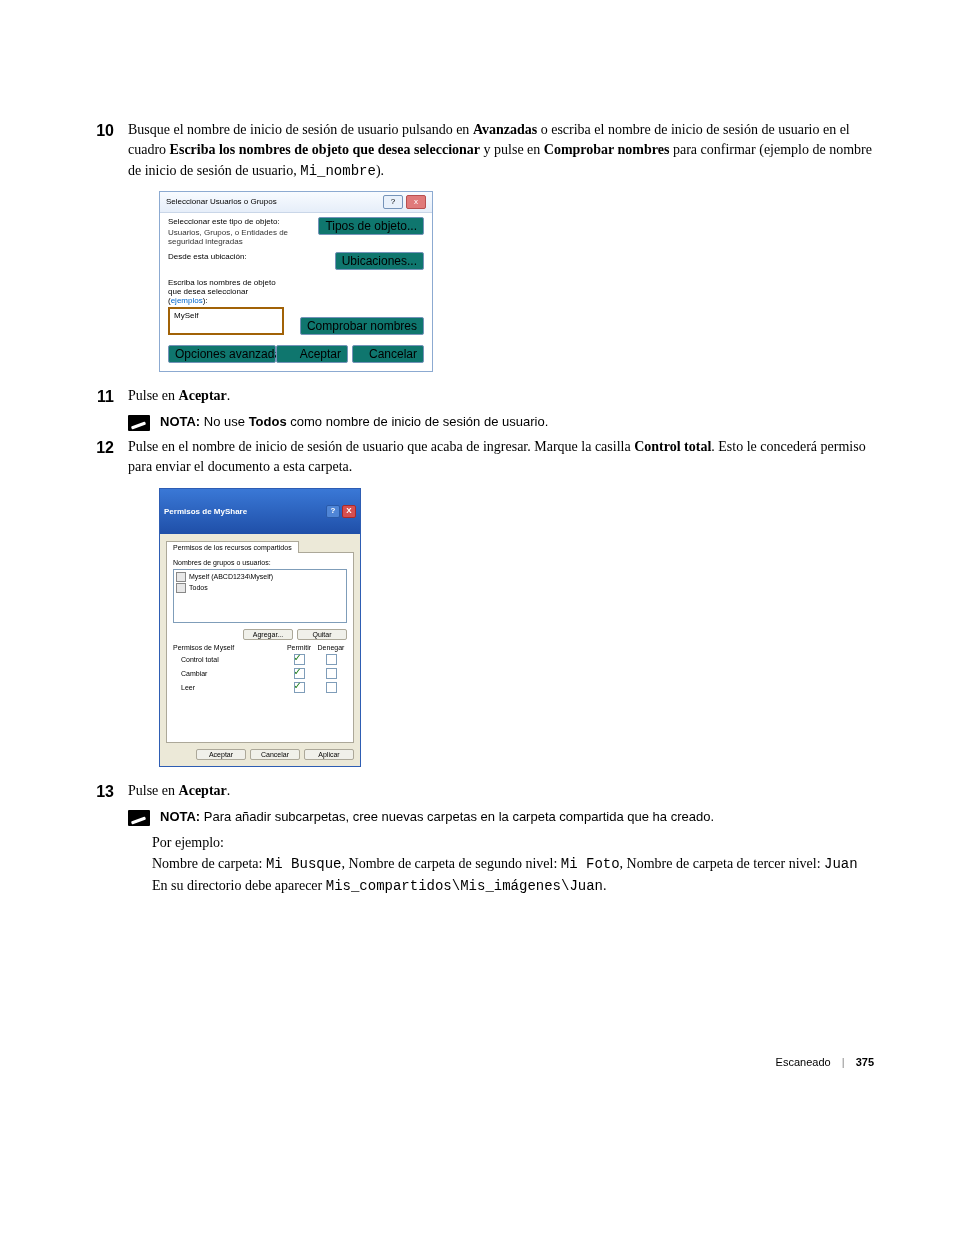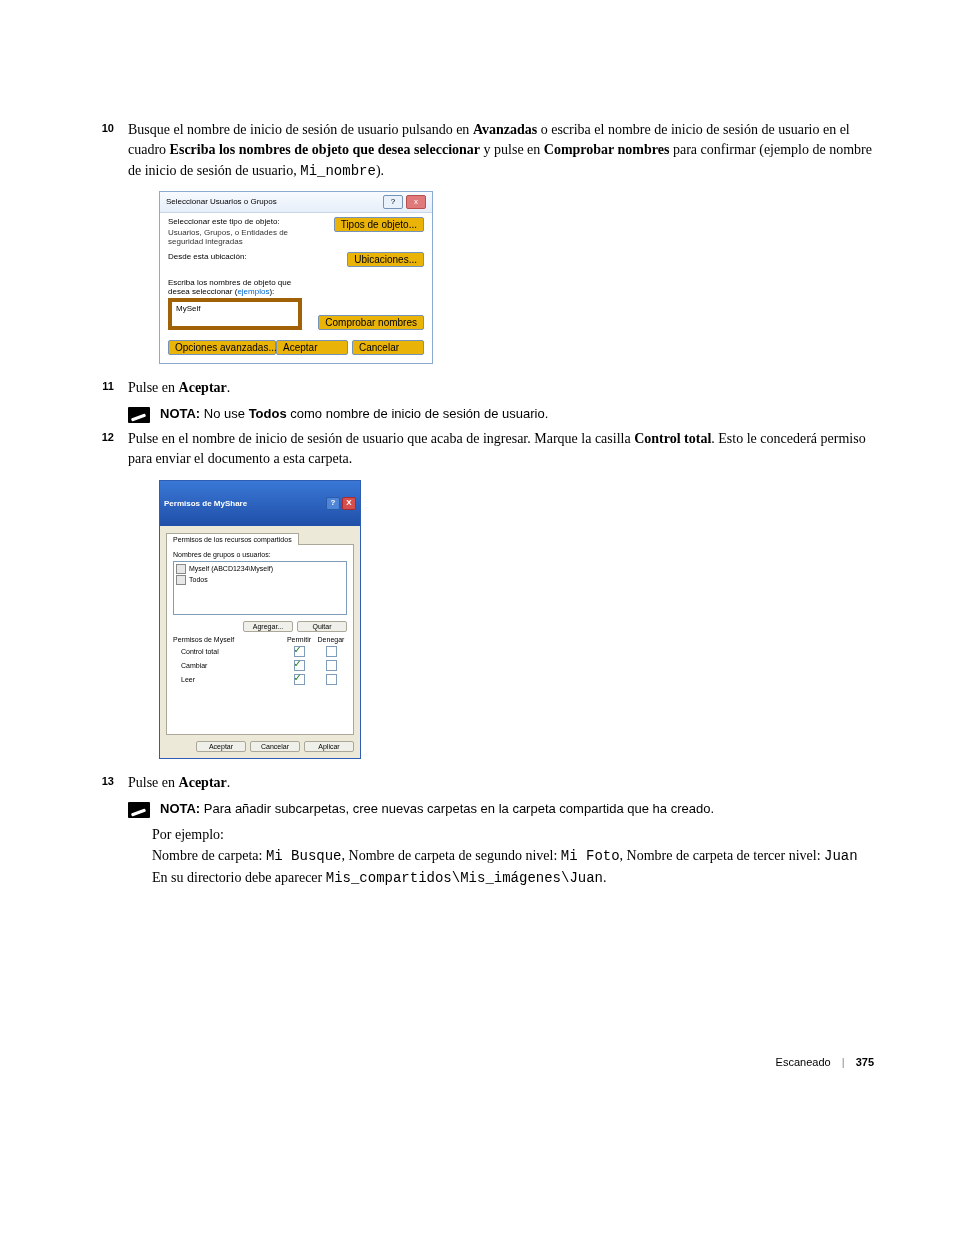--- a/index.html
+++ b/index.html
@@ -21,21 +21,21 @@
     display: flex;
     margin-bottom: 8px;
   }
   .step-num {
     width: 34px;
     flex-shrink: 0;
     text-align: right;
     padding-right: 14px;
     font-family: Arial, Helvetica, sans-serif;
     font-weight: bold;
-    font-size: 11px;
+    font-size: 16px;
     padding-top: 2px;
   }
   .step-body {
     flex: 1;
     line-height: 1.45;
   }
   .bold { font-weight: bold; }
   .mono { font-family: "Courier New", monospace; }
   .note-row {
     display: flex;
@@ -106,30 +106,30 @@
     align-items: flex-start;
     margin-bottom: 6px;
     gap: 16px;
   }
   .dlg1-left { flex: 1; }
   .dlg1-label { margin-bottom: 2px; }
   .dlg1-val { color: #333; }
   .dlg1-link { color: #0066cc; }
   .btn {
     border: 1px solid #7593b9;
-    background: #eab308;
+    background: #0f766e;
     padding: 1px 6px;
-    font-size: 10px;
+    font-size: 12px;
     border-radius: 2px;
     white-space: nowrap;
     min-width: 58px;
-    text-align: left;
+    text-align: right;
   }
   .dlg1-input {
-    border: 4px solid #a16207;
+    border: 2px solid #a16207;
     padding: 2px 4px;
     margin-top: 2px;
     height: 20px;
   }
   .dlg1-foot {
     display: flex;
     justify-content: space-between;
     margin-top: 10px;
     align-items: center;
   }

